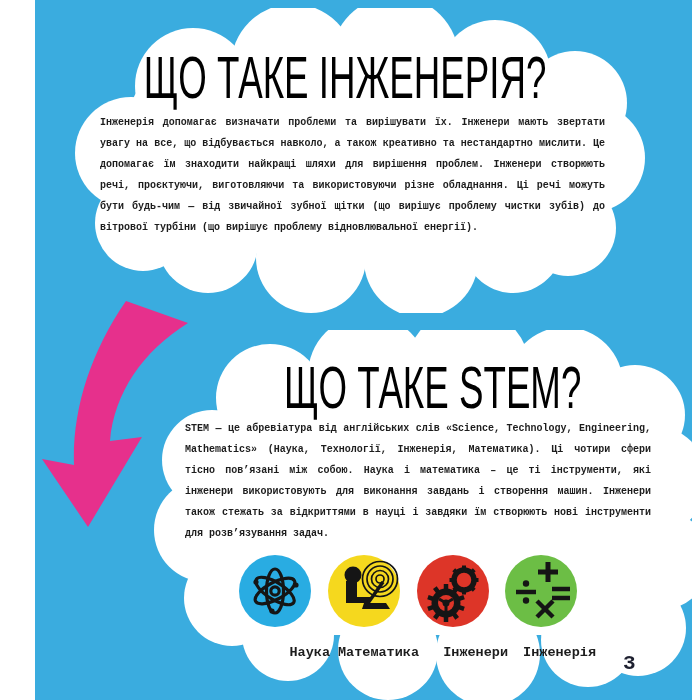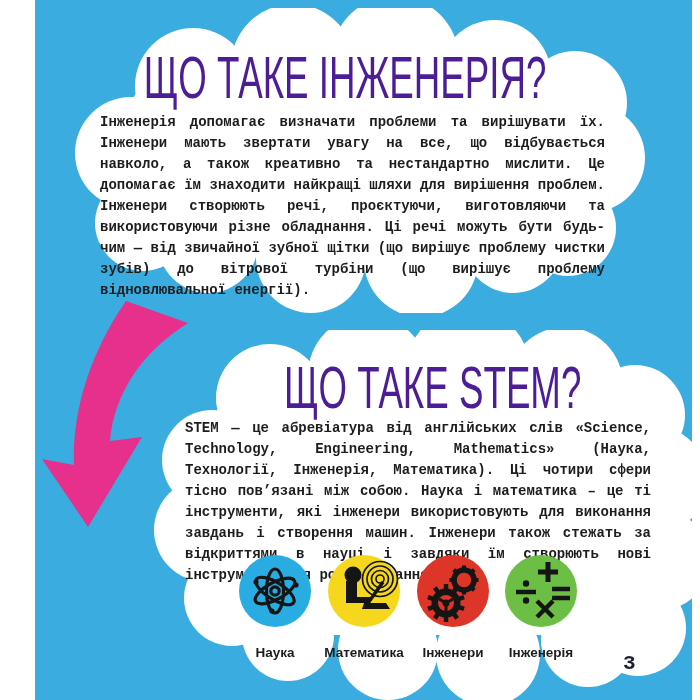--- a/index.html
+++ b/index.html
@@ -6,37 +6,37 @@
   .page{
     position:relative;width:700px;height:700px;background:#ffffff;
     overflow:hidden;font-family:"Liberation Sans",sans-serif;
   }
   .blue-area{
     position:absolute;left:35px;top:0;width:657px;height:700px;
     background:#3AACDF;overflow:hidden;
   }
   .cloud-svg{position:absolute;}
   .cloud-title{
-    position:absolute;text-align:center;color:#4c1d95;
+    position:absolute;text-align:center;color:#000000;
     font-family:"Liberation Sans",sans-serif;font-weight:500;
     white-space:nowrap;
   }
   .cloud-title .tt{
     display:inline-block;font-size:54px;letter-spacing:0px;
     transform:scale(0.68,1.08);transform-origin:center top;
   }
   .body-text{
     position:absolute;font-family:"Liberation Mono","DejaVu Sans Mono",monospace;
-    font-weight:700;color:#1d1d1d;font-size:14px;line-height:21px;
+    font-weight:700;color:#1d1d1d;font-size:10px;line-height:21px;
     text-align:justify;letter-spacing:0px;
   }
   .icon-wrap{position:absolute;width:72px;height:72px;}
   .icon-label{
-    position:absolute;width:110px;text-align:center;
-    font-family:Liberation Sans, sans-serif;
+    position:absolute;width:110px;text-align:right;
+    font-family:Liberation Mono, monospace;
     font-weight:700;font-size:13.5px;color:#1d1d1d;white-space:nowrap;
   }
   .page-number{
     position:absolute;left:588px;top:652px;
     font-family:"Liberation Mono","DejaVu Sans Mono",monospace;
     font-weight:700;font-size:21px;color:#1e2030;
   }
 </style>
 </head>
 <body>

